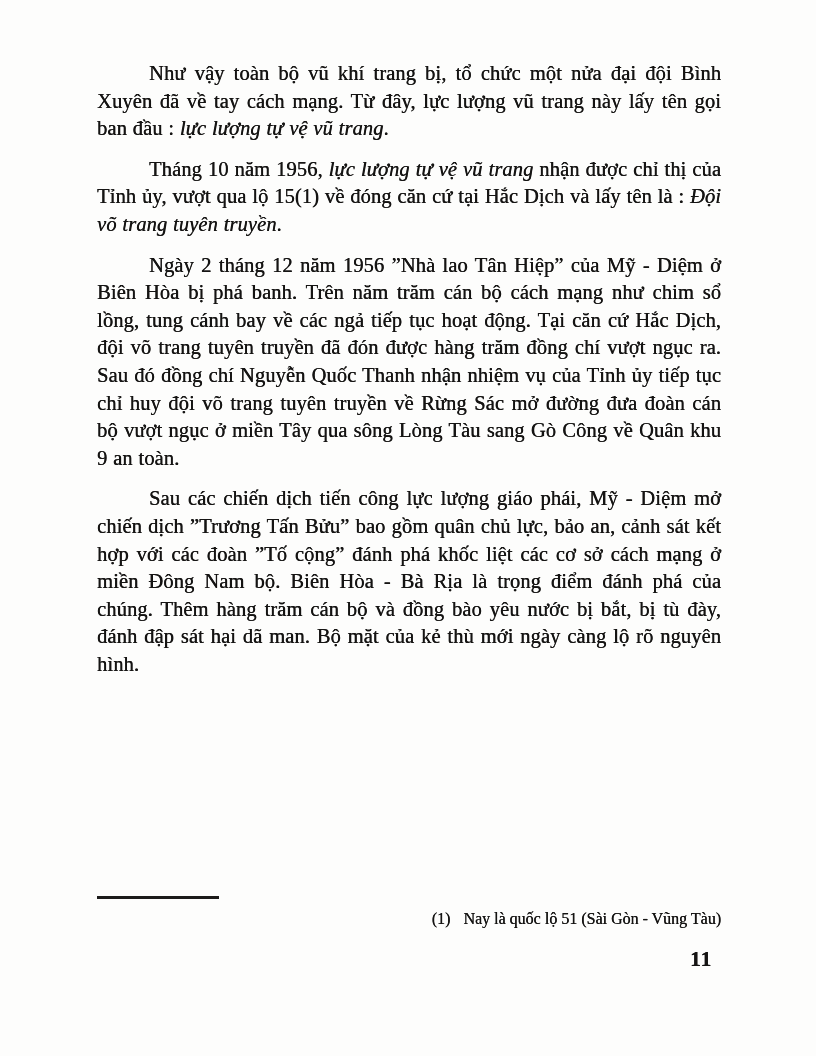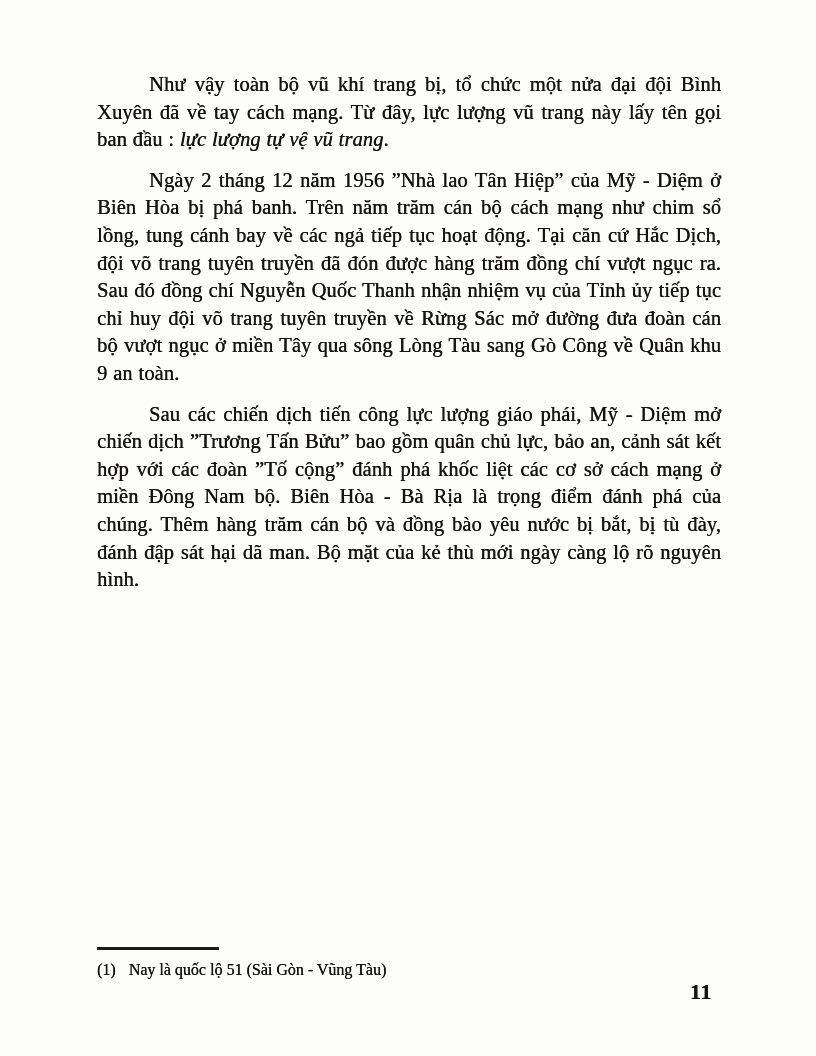--- a/index.html
+++ b/index.html
@@ -20,72 +20,74 @@
     inset: 0;
     background: #fdfdfc;
   }
   .text-block {
     position: absolute;
     left: 97px;
     top: 60px;
     width: 624px;
   }
   .text-block p {
-    margin: 11px 0 13px 0;
+    margin: 0 0 13px 0;
     text-indent: 52px;
     text-align: justify;
     font-size: 20.5px;
     line-height: 27.6px;
     letter-spacing: 0.1px;
     word-spacing: 0.5px;
     text-shadow: 0.35px 0 0 currentColor; 
   }
   .text-block p:last-child {
     margin-bottom: 0;
   }
   .text-block em {
     font-style: italic;
   }
   .footnote {
     position: absolute;
     left: 97px;
-    top: 947px;
+    top: 896px;
     width: 624px;
+    text-align: right;
   }
   .fn-rule {
     width: 122px;
     height: 0;
     border-top: 3px solid #1c1b1a;
     margin-bottom: 9px;
   }
   .fn-line {
     font-size: 16px;
     line-height: 21px;
     text-shadow: 0.25px 0 0 currentColor;
   }
   .fn-marker {
     margin-right: 13px;
   }
   .page-num {
     position: absolute;
     left: 690px;
-    top: 980px;
+    top: 947px;
     font-size: 21.5px;
     font-weight: bold;
     letter-spacing: 1px;
     text-shadow: 0.3px 0 0 currentColor;
   }
 </style>
 </head>
 <body>
 
 <div class="page">
 
   <div class="text-block" id="body-block">
       <p><span>Như vậy toàn bộ vũ khí trang bị, tổ chức một nửa đại đội Bình Xuyên đã về tay cách mạng. Từ đây, lực lượng vũ trang này lấy tên gọi ban đầu : </span><em>lực lượng tự vệ vũ trang</em><span>.</span></p>
+      <p><span>Tháng 10 năm 1956, </span><em>lực lượng tự vệ vũ trang</em><span> nhận được chỉ thị của Tỉnh ủy, vượt qua lộ 15(1) về đóng căn cứ tại Hắc Dịch và lấy tên là : </span><em>Đội võ trang tuyên truyền</em><span>.</span></p>
       <p><span>Ngày 2 tháng 12 năm 1956 ”Nhà lao Tân Hiệp” của Mỹ - Diệm ở Biên Hòa bị phá banh. Trên năm trăm cán bộ cách mạng như chim sổ lồng, tung cánh bay về các ngả tiếp tục hoạt động. Tại căn cứ Hắc Dịch, đội võ trang tuyên truyền đã đón được hàng trăm đồng chí vượt ngục ra. Sau đó đồng chí Nguyễn Quốc Thanh nhận nhiệm vụ của Tỉnh ủy tiếp tục chỉ huy đội võ trang tuyên truyền về Rừng Sác mở đường đưa đoàn cán bộ vượt ngục ở miền Tây qua sông Lòng Tàu sang Gò Công về Quân khu 9 an toàn.</span></p>
       <p><span>Sau các chiến dịch tiến công lực lượng giáo phái, Mỹ - Diệm mở chiến dịch ”Trương Tấn Bửu” bao gồm quân chủ lực, bảo an, cảnh sát kết hợp với các đoàn ”Tố cộng” đánh phá khốc liệt các cơ sở cách mạng ở miền Đông Nam bộ. Biên Hòa - Bà Rịa là trọng điểm đánh phá của chúng. Thêm hàng trăm cán bộ và đồng bào yêu nước bị bắt, bị tù đày, đánh đập sát hại dã man. Bộ mặt của kẻ thù mới ngày càng lộ rõ nguyên hình.</span></p>
     </div>
 
   <div class="footnote">
     <div class="fn-rule"></div>
     <div class="fn-line">
       <span class="fn-marker">(1)</span><span class="fn-body">Nay là quốc lộ 51 (Sài Gòn - Vũng Tàu)</span>
     </div>
   </div>

